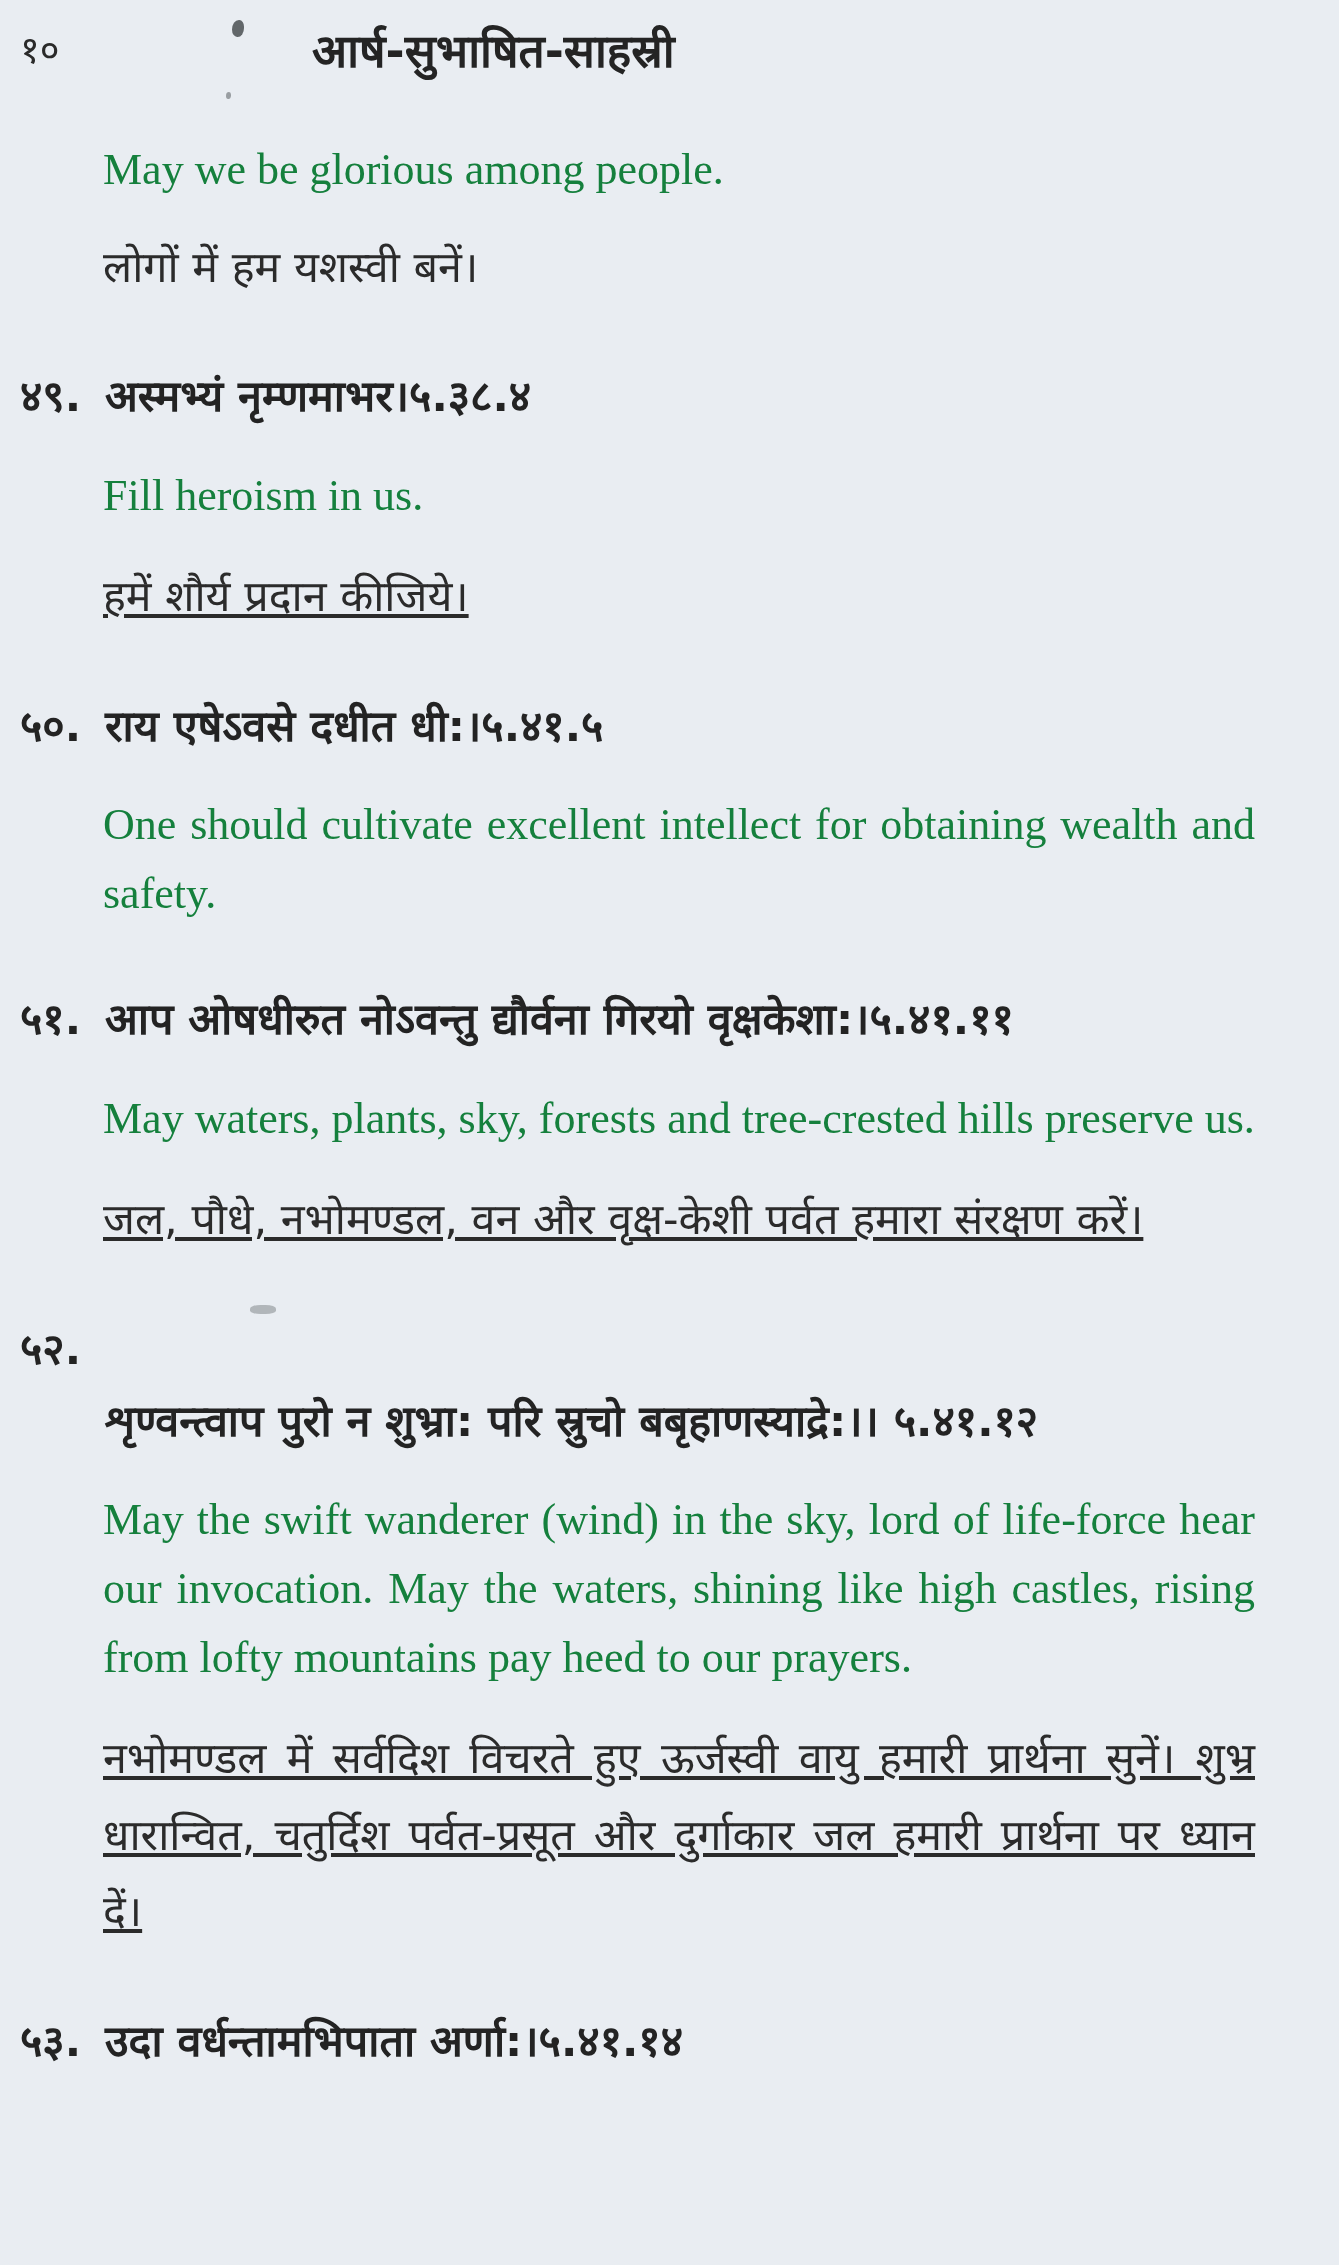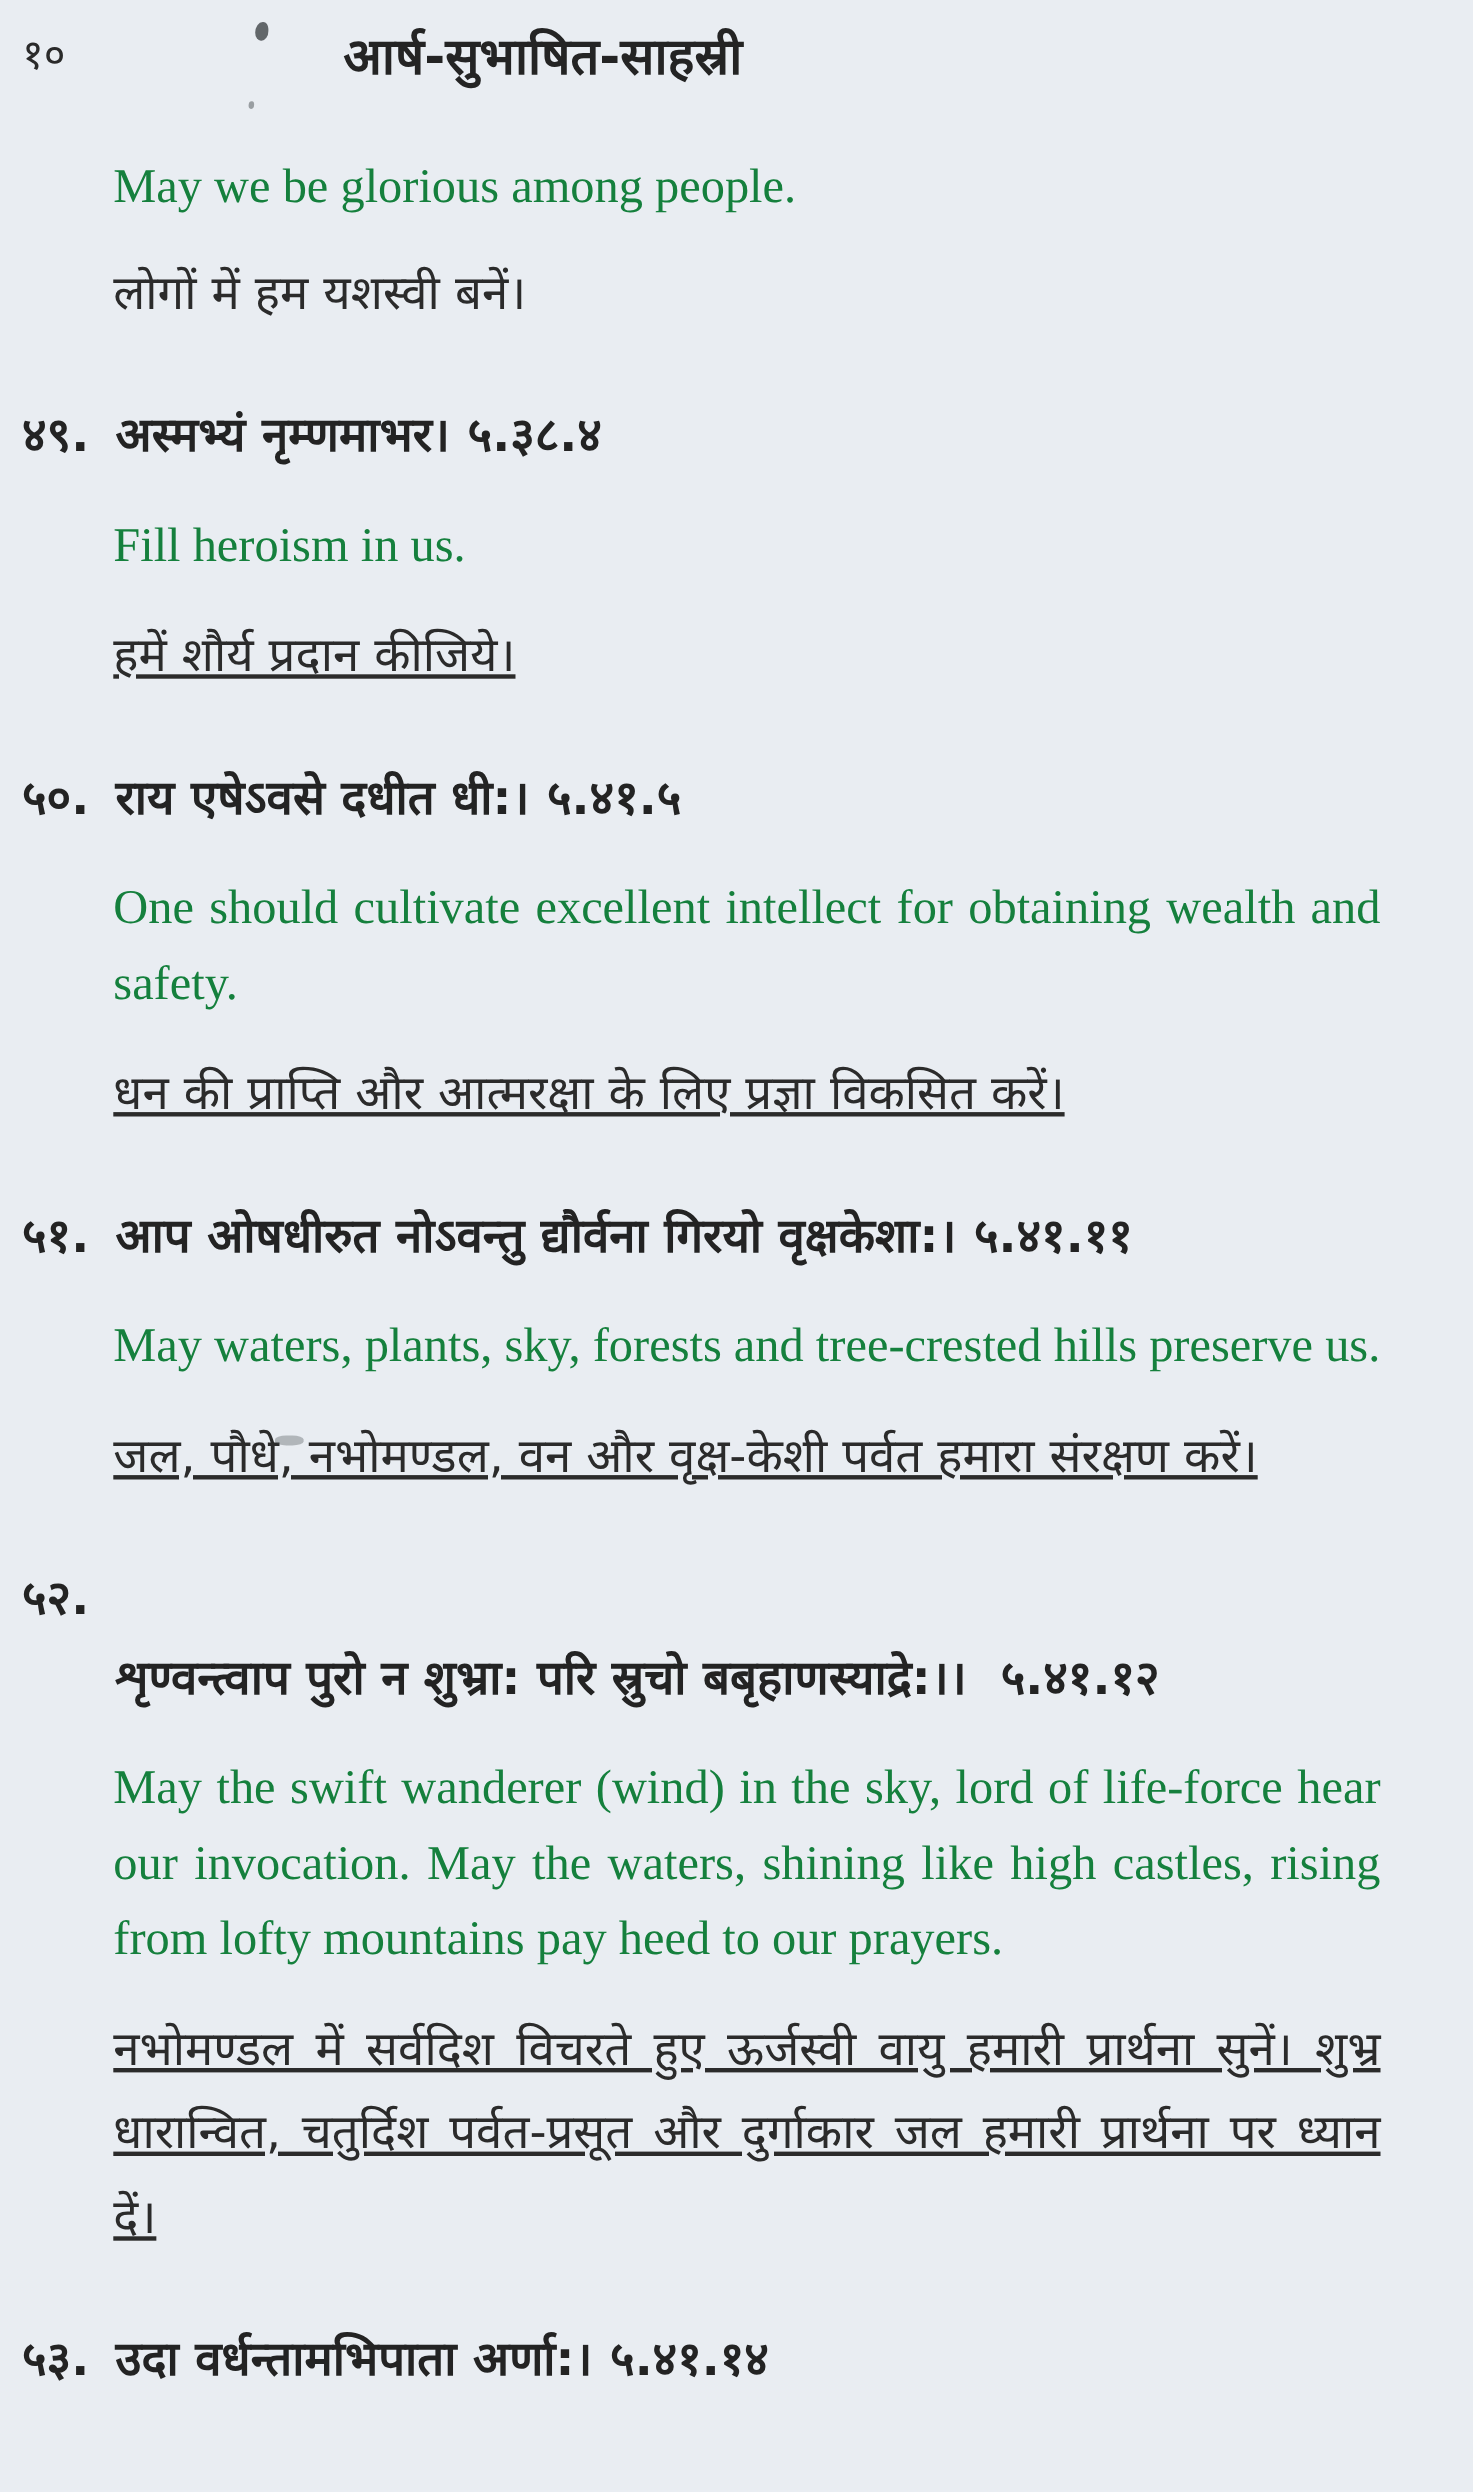--- a/index.html
+++ b/index.html
@@ -80,21 +80,21 @@
     font-family: "DejaVu Sans", sans-serif;
     font-weight: 700;
     font-size: 43px;
     line-height: 1.45;
     color: #232323;
   }
   .verse-num {
     flex: none;
     width: 85px;
   }
-  .verse-ref { margin-left: 16px; white-space: nowrap; }
+  .verse-ref { white-space: nowrap; }
   .head-line2 {
     margin: 10px 0 0 85px;
     font-family: "DejaVu Sans", sans-serif;
     font-weight: 700;
     font-size: 43px;
     line-height: 1.45;
     color: #232323;
   }
   .verse .english {
     margin: 34px 0 0 83px;
@@ -137,21 +137,20 @@
     <p class="hindi">हमें शौर्य प्रदान कीजिये।</p>
   </section>
 
   <section class="verse">
     <div class="verse-head">
       <span class="verse-num">५०.</span>
       <span class="verse-sanskrit">राय एषेऽवसे दधीत धी:।</span>
       <span class="verse-ref">५.४१.५</span>
     </div>
     <p class="english">One should cultivate excellent intellect for obtaining wealth and safety.</p>
-    <p class="hindi">धन की प्राप्ति और आत्मरक्षा के लिए प्रज्ञा विकसित करें।</p>
   </section>
 
   <section class="verse">
     <div class="verse-head">
       <span class="verse-num">५१.</span>
       <span class="verse-sanskrit">आप ओषधीरुत नोऽवन्तु द्यौर्वना गिरयो वृक्षकेशा:।</span>
       <span class="verse-ref">५.४१.११</span>
     </div>
     <p class="english">May waters, plants, sky, forests and tree-crested hills preserve us.</p>
     <p class="hindi">जल, पौधे, नभोमण्डल, वन और वृक्ष-केशी पर्वत हमारा संरक्षण करें।</p>

